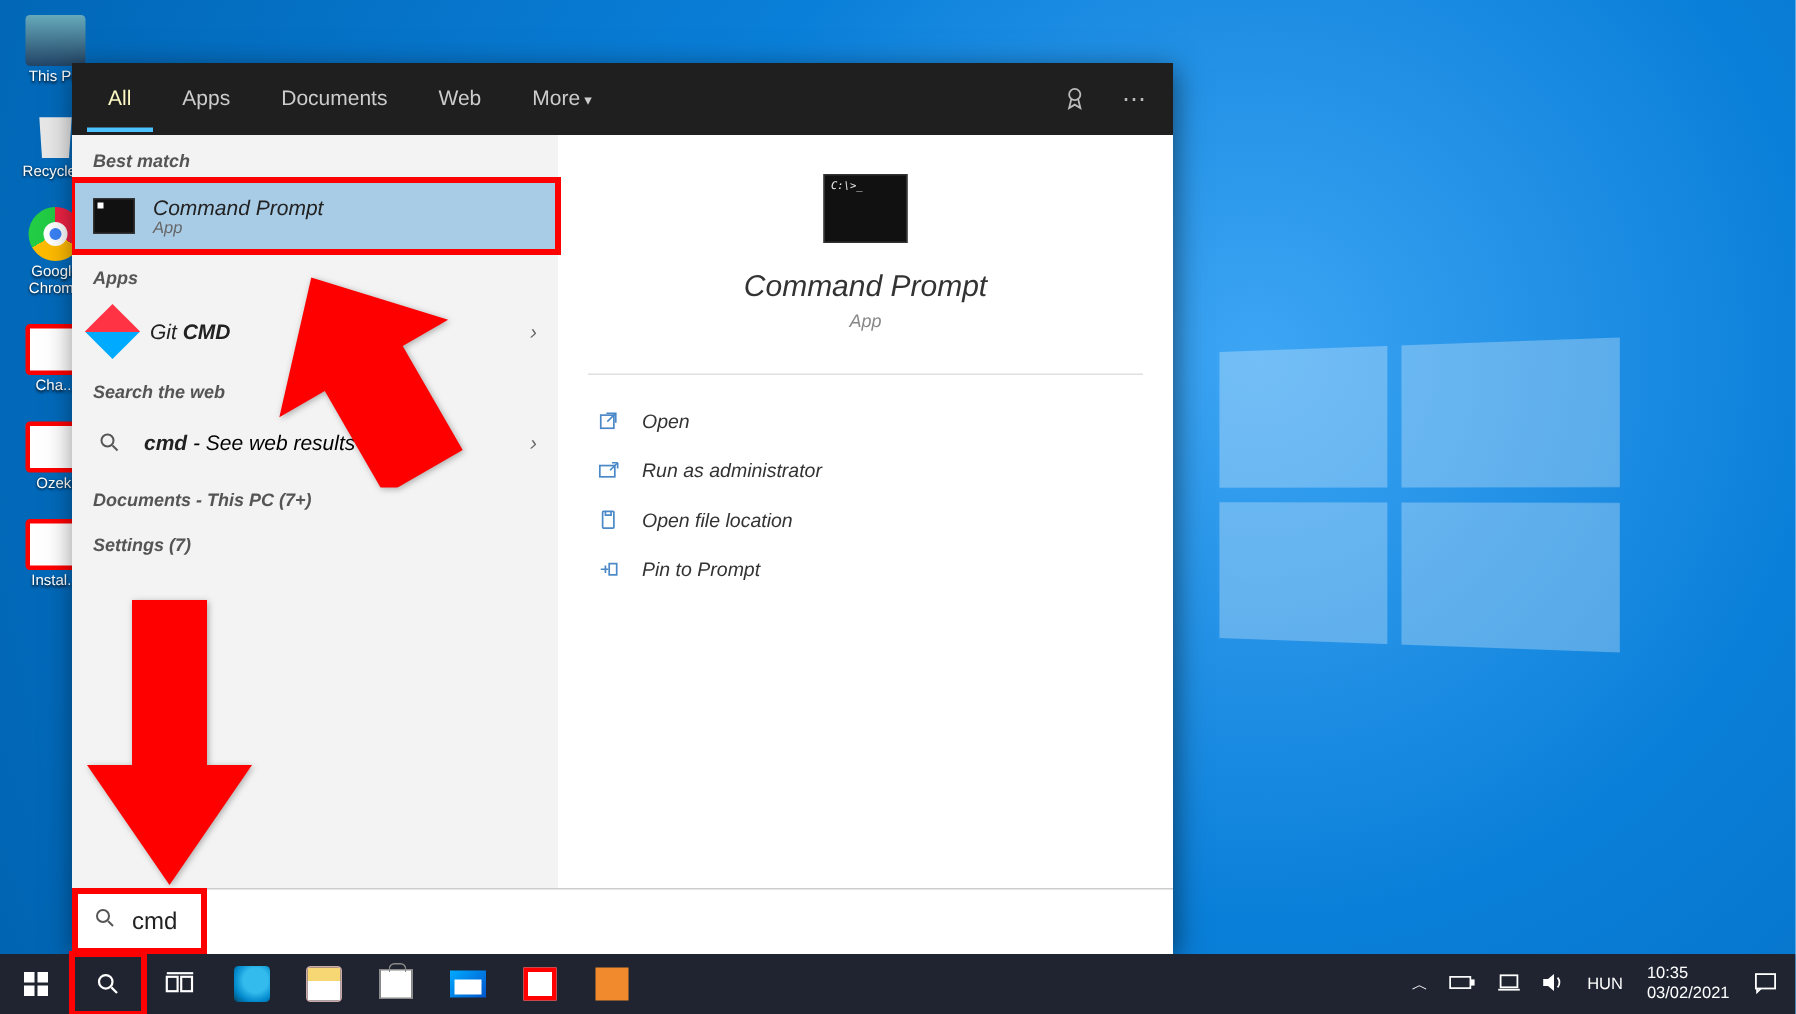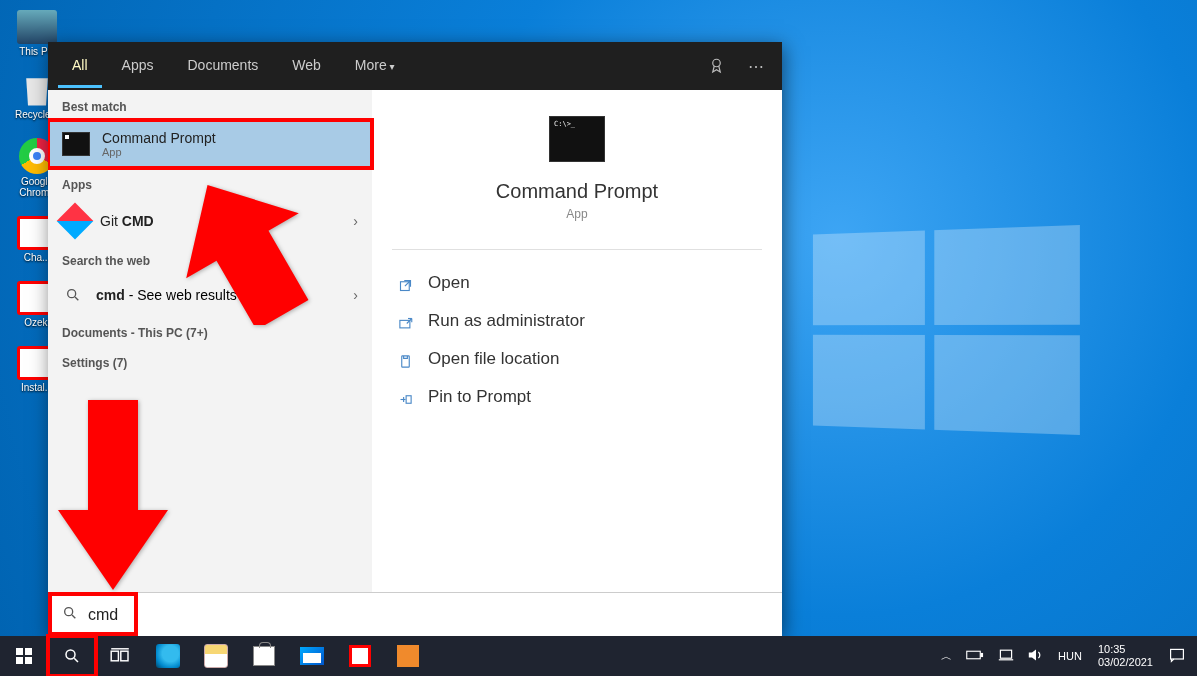--- a/index.html
+++ b/index.html
@@ -34,21 +34,21 @@
     background: #fff; box-shadow: 2px 4px 18px rgba(0,0,0,0.5);
     display: flex; flex-direction: column;
   }
   .sp-tabs { height: 48px; background: #1f1f1f; color: #ccc; display: flex; align-items: center; padding: 0 10px; gap: 6px; }
   .sp-tab { padding: 12px 14px; font-size: 14px; cursor: pointer; border-bottom: 3px solid transparent; }
   .sp-tab.active { color: #fef9c3; border-bottom-color: #4cc2ff; }
   .sp-tab.more::after { content:" \25BE"; font-size: 10px; }
   .sp-tabs .spacer { flex:1; }
   .sp-tabs .hicon { width: 32px; height: 32px; display:flex; align-items:center; justify-content:center; color:#bbb; cursor:pointer; font-size:16px; }
 
-  .sp-body { flex:1; display:flex; overflow:hidden; }
+  .sp-body { flex:1; display:flex; overflow:hidden;font-style:italic; }
   .sp-left { width: 324px; background:#f3f3f3; display:flex; flex-direction:column; position:relative;}
   .sp-right { flex:1; background:#fff; display:flex; flex-direction:column; align-items:stretch;}
 
   .section-header { font-size: 12px; color:#555; padding: 10px 14px 6px; font-weight:600;}
   .result-item { display:flex; align-items:center; padding: 10px 14px; gap: 12px; cursor:pointer;}
   .result-item.selected {
     background:#a8cbe6;
     outline: 4px solid #ff0000; outline-offset:-2px;
   }
   .result-item .ri-icon { width:28px; height:24px; background:#111; border:1px solid #333; position:relative;}
@@ -60,21 +60,21 @@
   .result-item .title { font-size: 14px; color:#222;}
   .result-item .sub { font-size: 11px; color:#666;}
   .result-item .chev { margin-left:auto; color:#666; font-size:14px;}
 
   .sp-right .preview { display:flex; flex-direction:column; align-items:center; padding: 26px 0 14px;}
   .preview .big-icon { width:56px; height:46px; background:#111; border:1px solid #333; position:relative;}
   .preview .big-icon::after{content:"C:\\>_"; position:absolute; left:4px; top:3px; color:#eee; font-size:7px; font-family:monospace;}
   .preview .pname { font-size: 20px; color:#333; margin-top:18px;}
   .preview .ptype { font-size: 12px; color:#888; margin-top:4px;}
   .sp-right .divider { height:1px; background:#e0e0e0; margin: 14px 20px;}
-  .action-row { display:flex; align-items:flex-end; gap:14px; padding: 9px 24px; font-size:17px; color:#333; cursor:pointer;}
+  .action-row { display:flex; align-items:flex-start; gap:14px; padding: 9px 24px; font-size:13px; color:#333; cursor:pointer;}
   .action-row .aicon { width:18px; color:#4a88c7; display:flex; justify-content:center; }
 
   .sp-search { height: 44px; border-top:1px solid #ccc; display:flex; align-items:center; padding: 0 14px; gap:10px; background:#fff;}
   .sp-search input { border:none; outline:none; font-size:16px; flex:1; color:#222;}
   .sp-search .sicon { color:#555; }
   .search-highlight { position:absolute; left:48px; bottom:40px; width:90px; height:44px;
     border:4px solid #ff0000; pointer-events:none;}
 
   
   .arrow {

